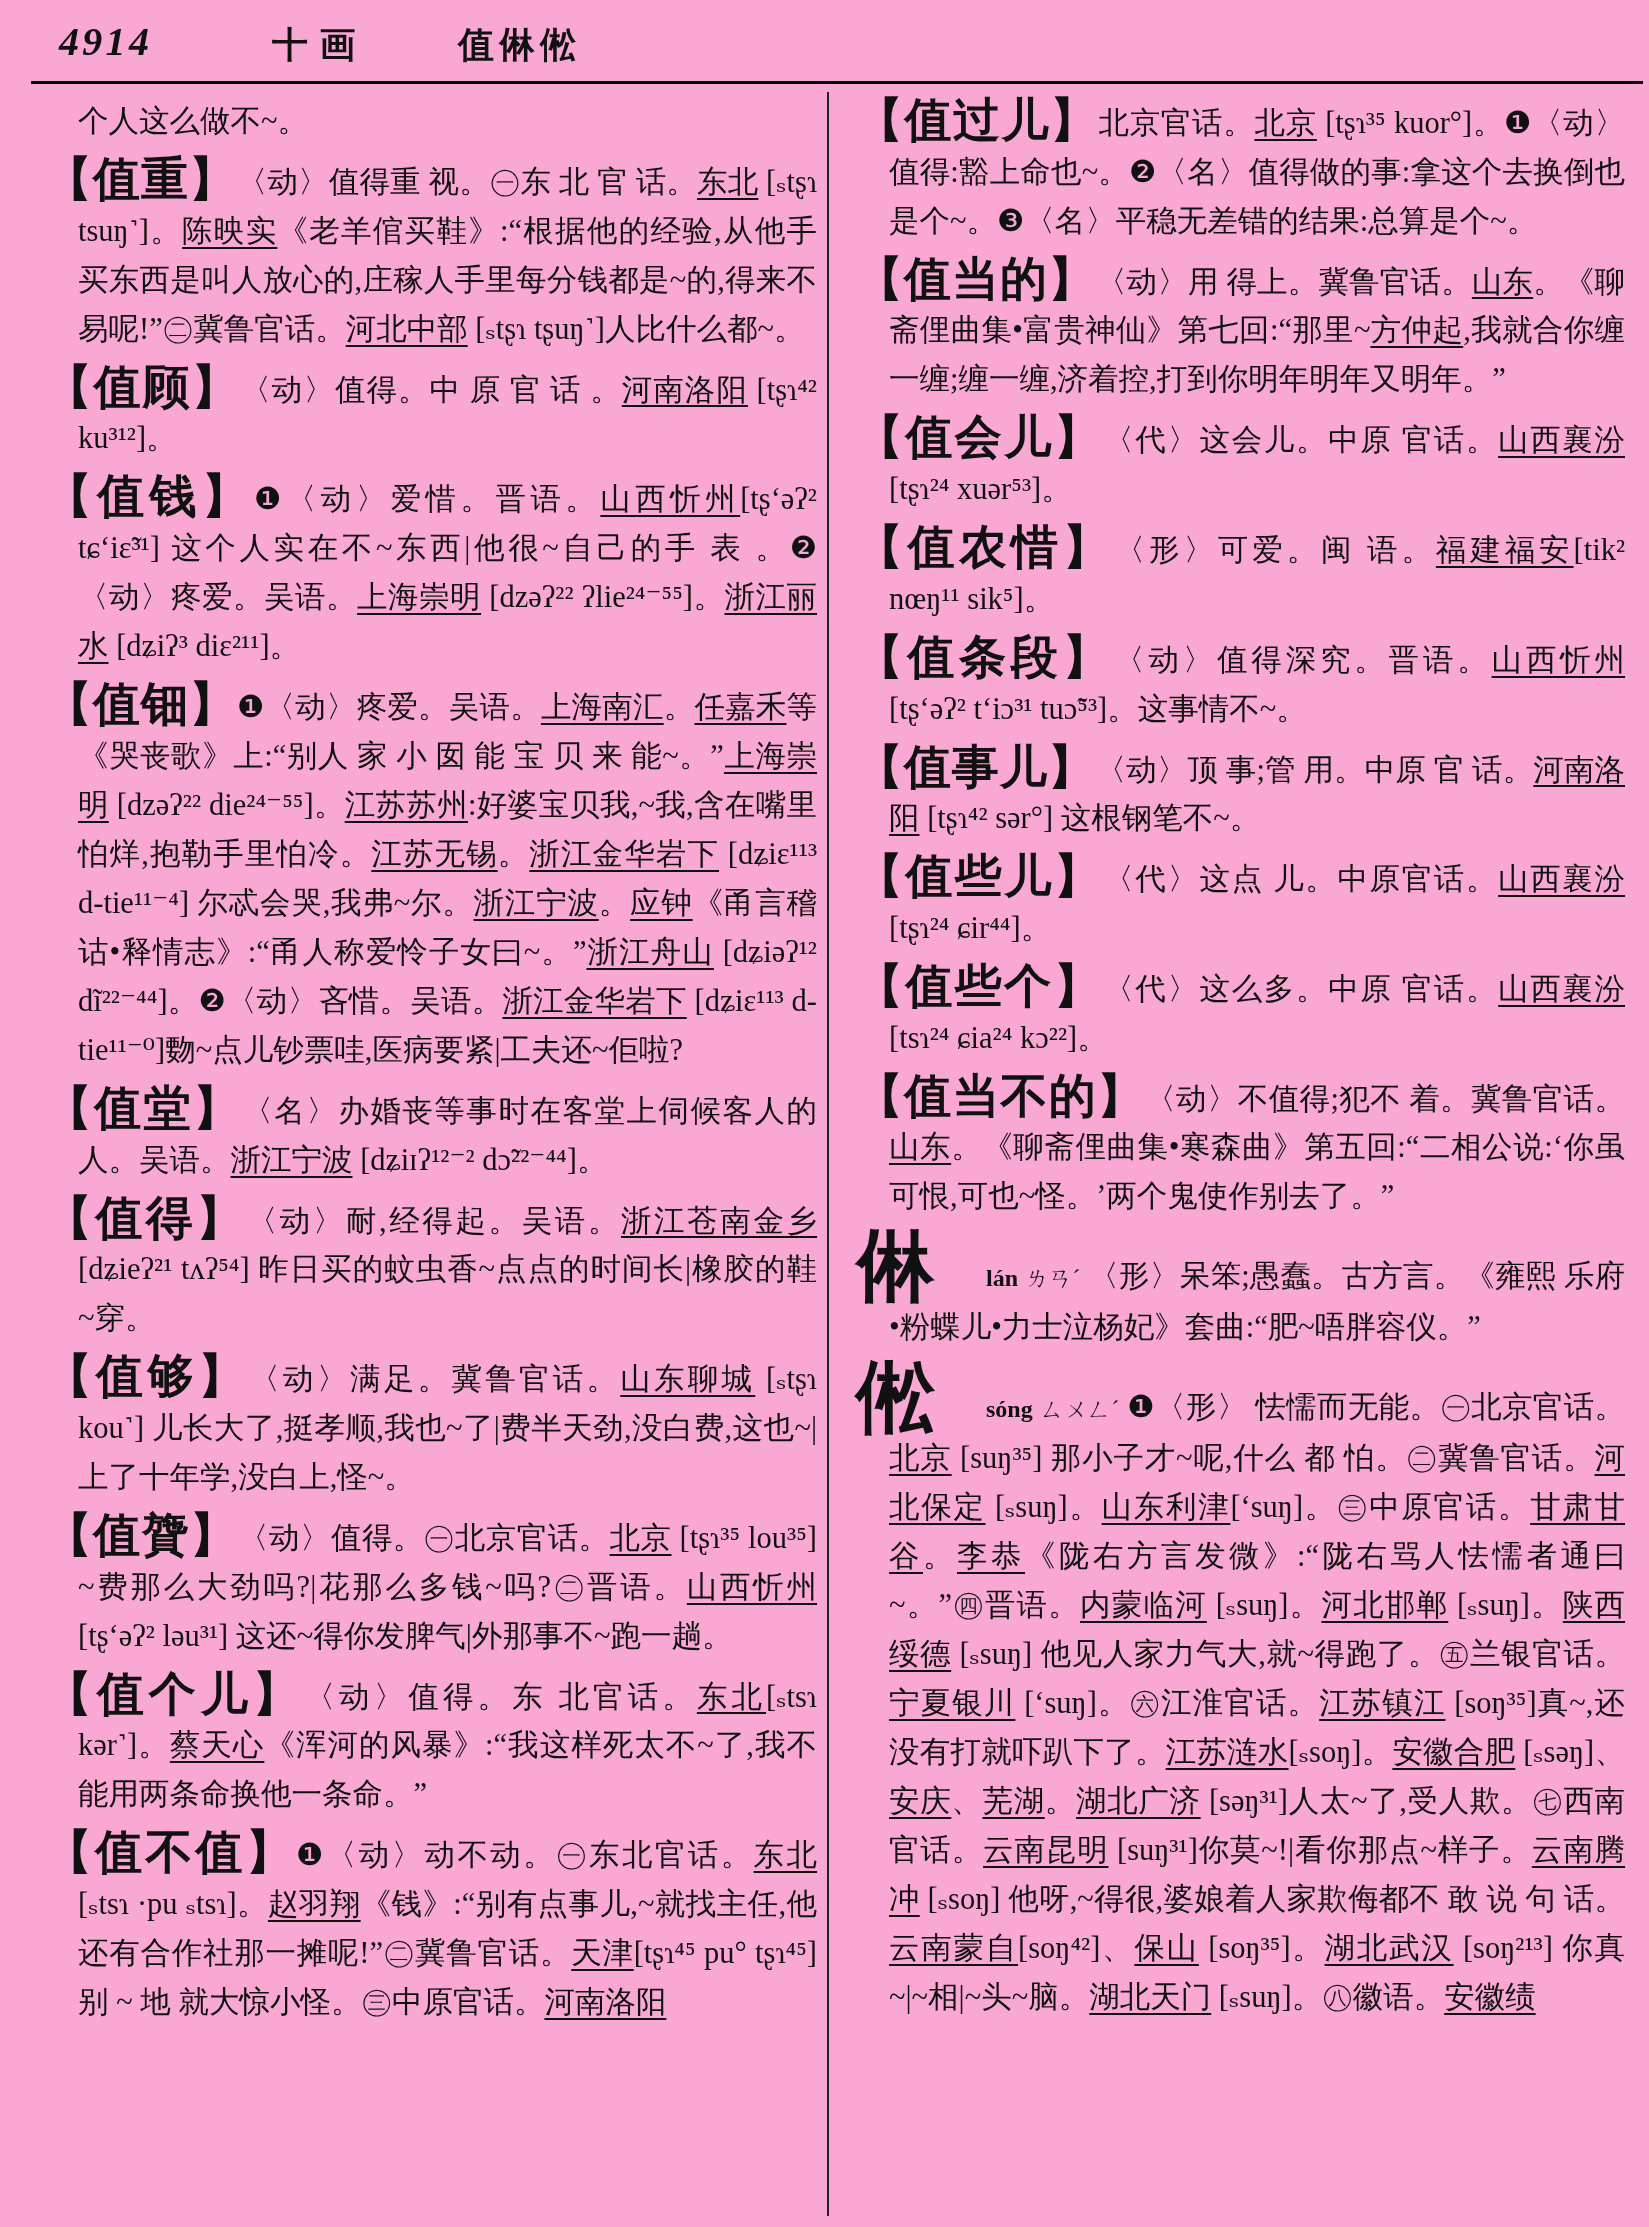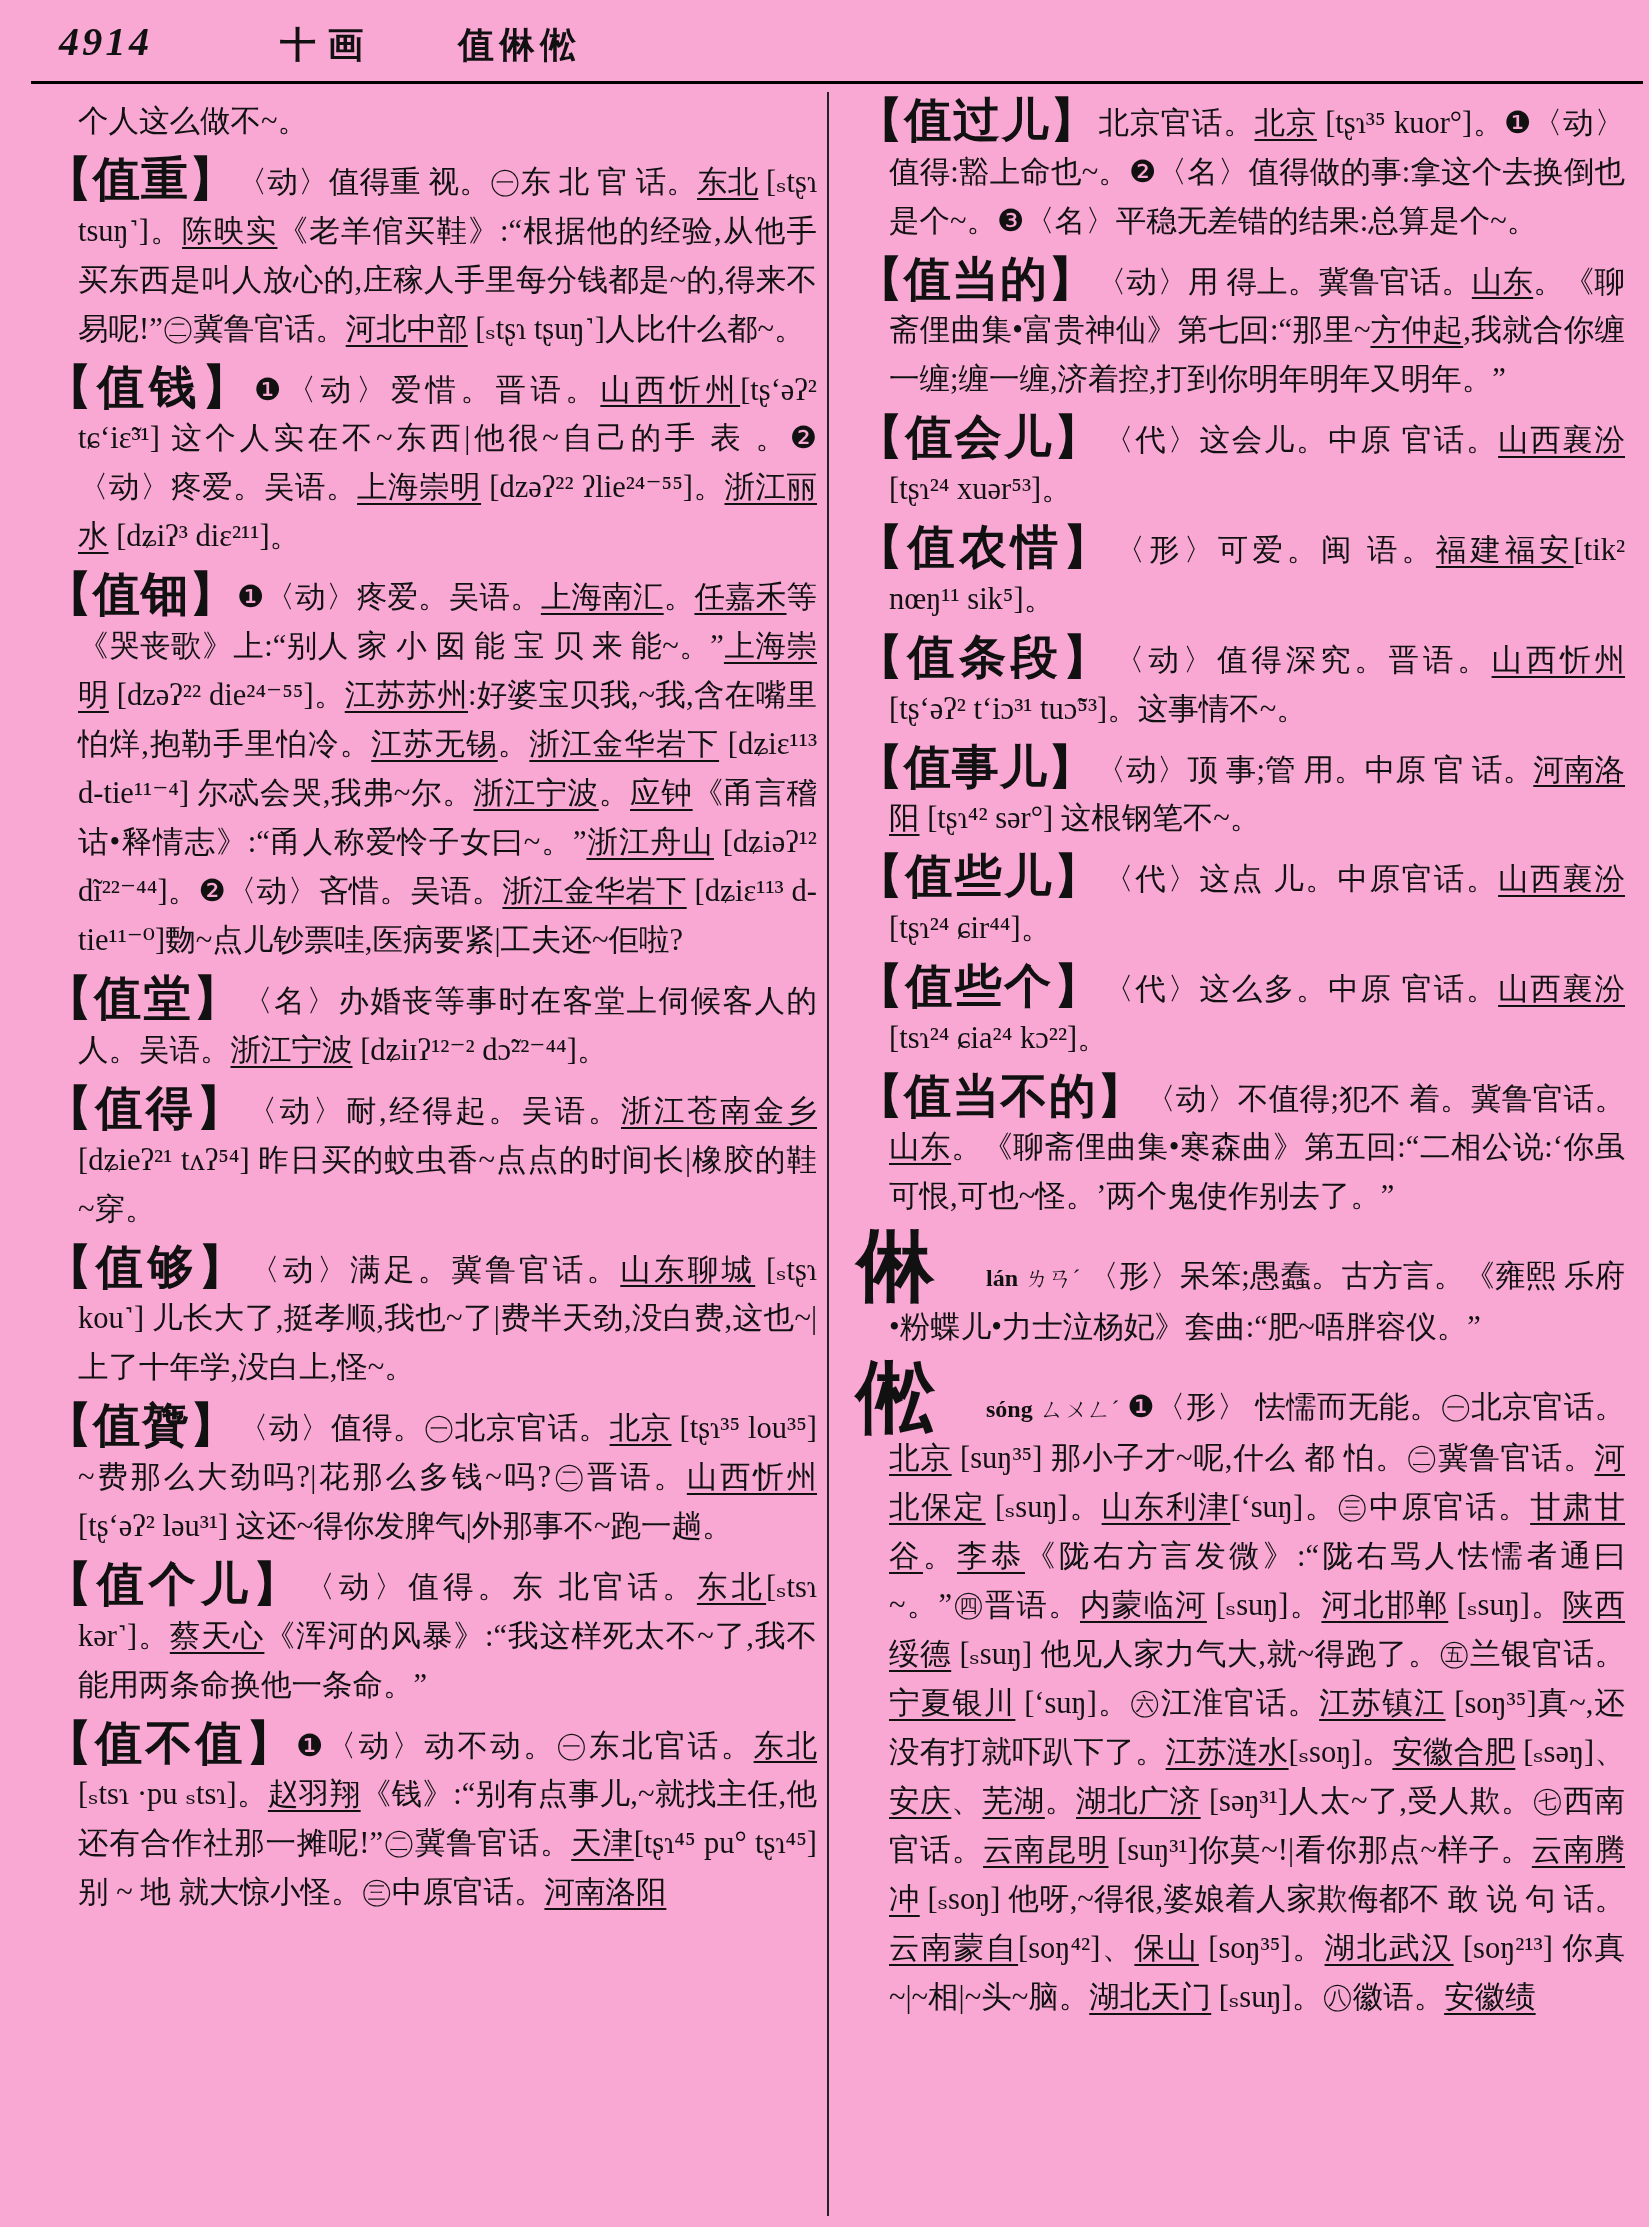--- a/index.html
+++ b/index.html
@@ -11,21 +11,21 @@
     font-family:"Liberation Serif","DejaVu Serif",serif;
     overflow:hidden;
   }
   
   .hdr-num{
     position:absolute;left:59px;top:18px;
     font-size:40px;font-weight:bold;font-style:italic;
     letter-spacing:3.3px;
   }
   .hdr-section{
-    position:absolute;left:280px;top:21.4px;
+    position:absolute;left:272px;top:21.4px;
     font-size:36px;font-weight:bold;letter-spacing:11.5px;
   }
   .hdr-chars{
     position:absolute;left:458px;top:21.4px;
     font-size:36px;font-weight:bold;letter-spacing:5px;
   }
   .hdr-rule{
     position:absolute;left:31px;right:6.6px;top:81px;height:3.3px;
     background:#000;
   }
@@ -74,20 +74,21 @@
   <div class="hdr-num">4914</div>
   <div class="hdr-section">十画</div>
   <div class="hdr-chars">值㑣倯</div>
   <div class="hdr-rule"></div>
 
   <div class="col-divider"></div>
 
   <div class="col" id="col-left">
       <p class="cont">个人这么做不~。</p>
       <p class="entry"><span class="hw">【值重】</span>〈动〉值得重 视。㊀东 北 官 话。<u>东北</u> [ₛtʂɿ tsuŋ˺]。<u>陈映实</u>《老羊倌买鞋》:“根据他的经验,从他手买东西是叫人放心的,庄稼人手里每分钱都是~的,得来不易呢!”㊁冀鲁官话。<u>河北中部</u> [ₛtʂɿ tʂuŋ˺]人比什么都~。</p>
+      <p class="entry"><span class="hw">【值顾】</span>〈动〉值得。中 原 官 话 。<u>河南洛阳</u> [tʂɿ⁴² ku³¹²]。</p>
       <p class="entry"><span class="hw">【值钱】</span>❶〈动〉爱惜。晋语。<u>山西忻州</u>[tʂʻəʔ² tɕʻiɛ̃³¹] 这个人实在不~东西|他很~自己的手 表 。❷〈动〉疼爱。吴语。<u>上海崇明</u> [dzəʔ²² ʔlie²⁴⁻⁵⁵]。<u>浙江丽水</u> [dʑiʔ³ diɛ²¹¹]。</p>
       <p class="entry"><span class="hw">【值钿】</span>❶〈动〉疼爱。吴语。<u>上海南汇</u>。<u>任嘉禾</u>等《哭丧歌》上:“别人 家 小 囡 能 宝 贝 来 能~。”<u>上海崇明</u> [dzəʔ²² die²⁴⁻⁵⁵]。<u>江苏苏州</u>:好婆宝贝我,~我,含在嘴里怕烊,抱勒手里怕冷。<u>江苏无锡</u>。<u>浙江金华岩下</u> [dʑiɛ¹¹³ d-tie¹¹⁻⁴] 尔忒会哭,我弗~尔。<u>浙江宁波</u>。<u>应钟</u>《甬言稽诂•释情志》:“甬人称爱怜子女曰~。”<u>浙江舟山</u> [dʑiəʔ¹² dĩ²²⁻⁴⁴]。❷〈动〉吝惜。吴语。<u>浙江金华岩下</u> [dʑiɛ¹¹³ d-tie¹¹⁻⁰]覅~点儿钞票哇,医病要紧|工夫还~佢啦?</p>
       <p class="entry"><span class="hw">【值堂】</span>〈名〉办婚丧等事时在客堂上伺候客人的人。吴语。<u>浙江宁波</u> [dʑiɪʔ¹²⁻² dɔ̃²²⁻⁴⁴]。</p>
       <p class="entry"><span class="hw">【值得】</span>〈动〉耐,经得起。吴语。<u>浙江苍南金乡</u>[dʑieʔ²¹ tʌʔ⁵⁴] 昨日买的蚊虫香~点点的时间长|橡胶的鞋 ~穿。</p>
       <p class="entry"><span class="hw">【值够】</span>〈动〉满足。冀鲁官话。<u>山东聊城</u> [ₛtʂɿ kou˺] 儿长大了,挺孝顺,我也~了|费半天劲,没白费,这也~|上了十年学,没白上,怪~。</p>
       <p class="entry"><span class="hw">【值䞄】</span>〈动〉值得。㊀北京官话。<u>北京</u> [tʂɿ³⁵ lou³⁵] ~费那么大劲吗?|花那么多钱~吗?㊁晋语。<u>山西忻州</u> [tʂʻəʔ² ləu³¹] 这还~得你发脾气|外那事不~跑一趟。</p>
       <p class="entry"><span class="hw">【值个儿】</span>〈动〉值得。东 北官话。<u>东北</u>[ₛtsɿ kər˺]。<u>蔡天心</u>《浑河的风暴》:“我这样死太不~了,我不能用两条命换他一条命。”</p>
       <p class="entry"><span class="hw">【值不值】</span>❶〈动〉动不动。㊀东北官话。<u>东北</u> [ₛtsɿ ·pu ₛtsɿ]。<u>赵羽翔</u>《钱》:“别有点事儿,~就找主任,他还有合作社那一摊呢!”㊁冀鲁官话。<u>天津</u>[tʂɿ⁴⁵ pu° tʂɿ⁴⁵] 别 ~ 地 就大惊小怪。㊂中原官话。<u>河南洛阳</u></p>
     </div>
   <div class="col" id="col-right">

